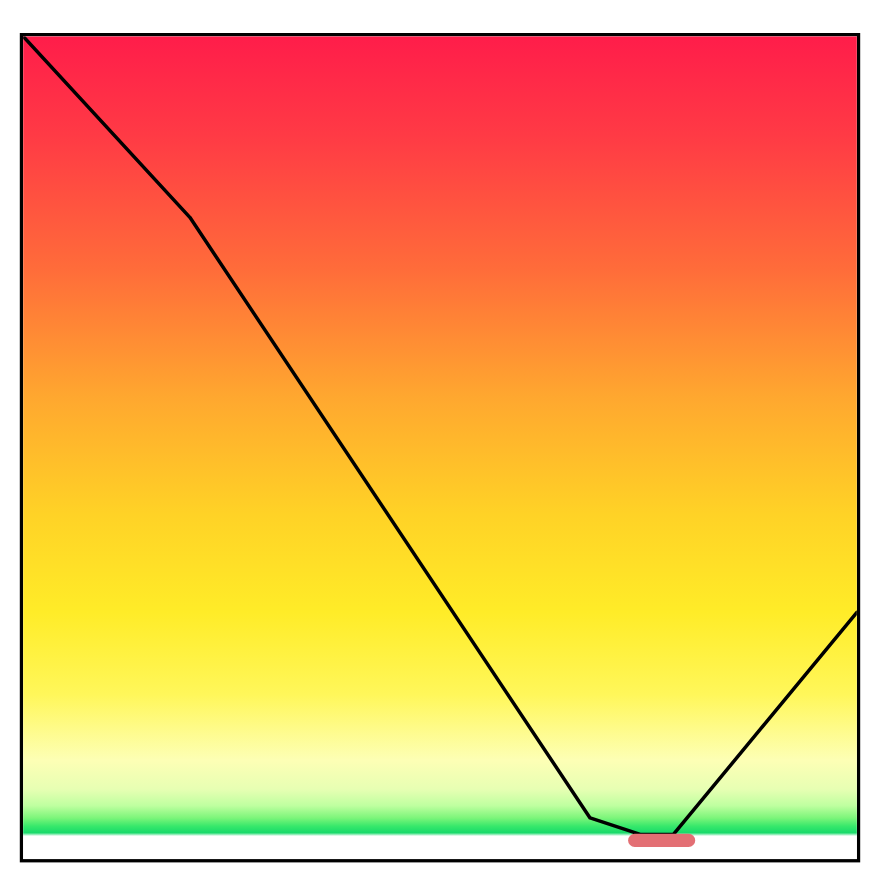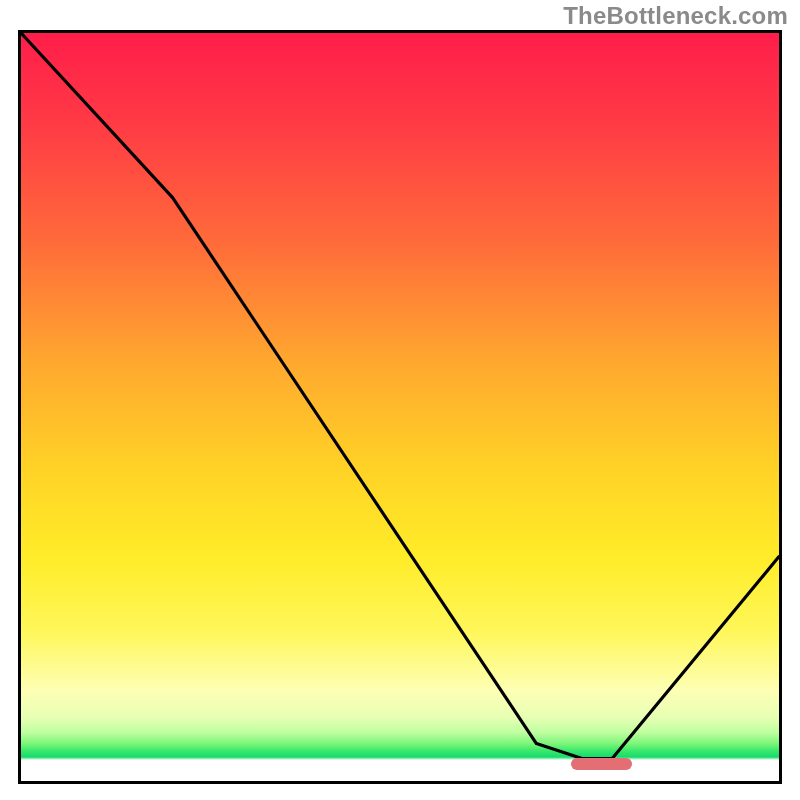--- a/index.html
+++ b/index.html
@@ -70,21 +70,20 @@
     height: 12px;
     border-radius: 6px;
     background: #e36f74;
   }
 </style>
 </head>
 <body>
 
 <div class="stage">
 
-  <div class="watermark">TheBottleneck.com</div>
 
   <div class="plot-box">
     <div class="gradient"></div>
 
     <svg class="curve" viewBox="0 0 764 754" preserveAspectRatio="none">
       <path d="M0.0 0.0 L152.8 165.9 L519.5 716.3 L565.4 731.4 L595.9 731.4 L764.0 527.8" fill="none" stroke="#000" stroke-width="3.2" stroke-linecap="round" stroke-linejoin="round"></path>
     </svg>
 
     <div class="marker" style="left: 550.08px; width: 61.12px; top: 725.38px;"></div>
   </div>

